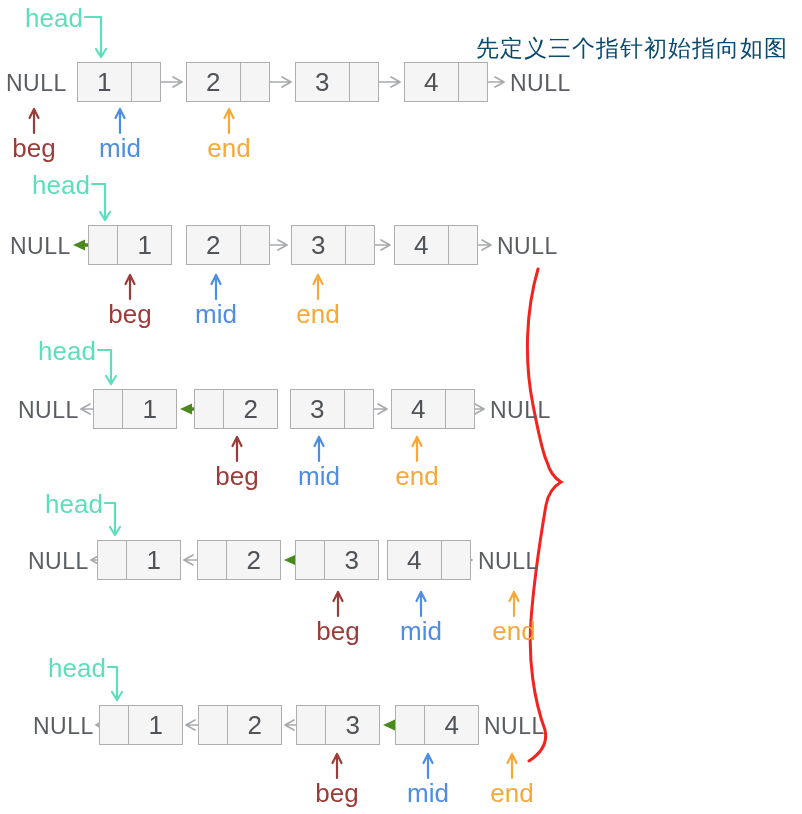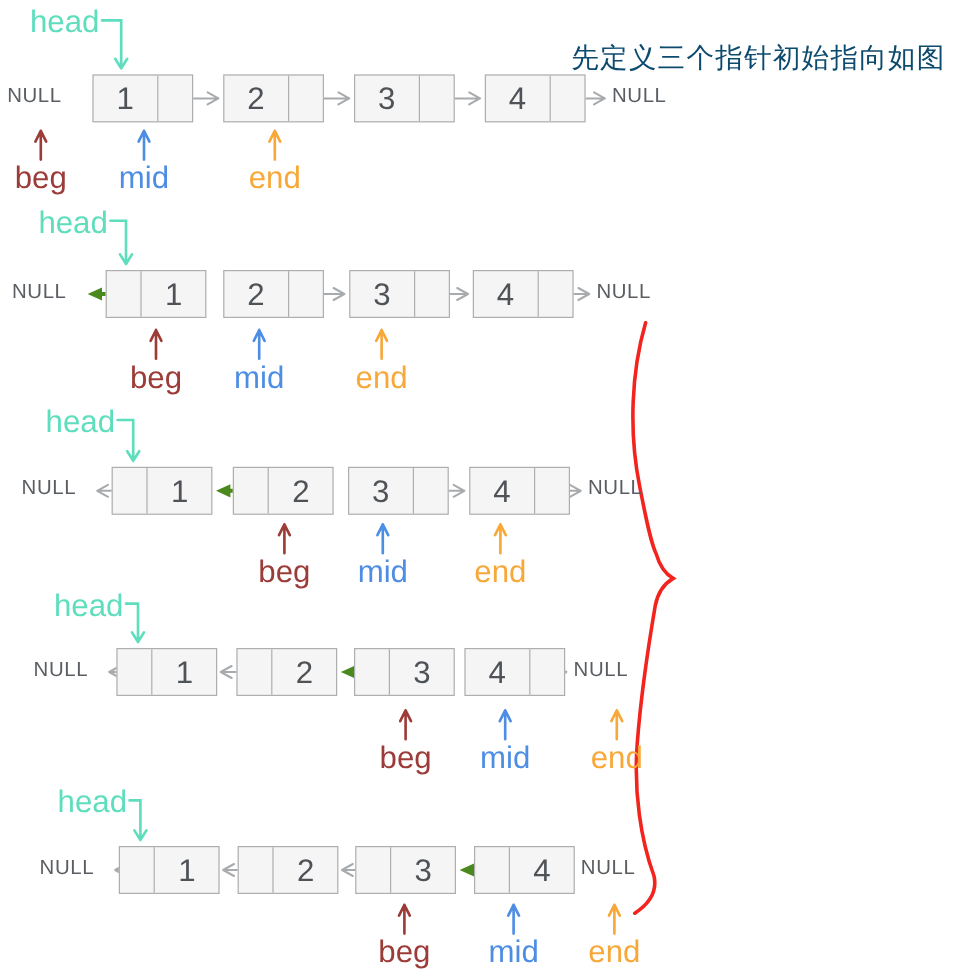--- a/index.html
+++ b/index.html
@@ -5,21 +5,21 @@
   html,body{margin:0;padding:0;background:#fff;}
   .canvas{position:relative;width:802px;height:814px;background:#ffffff;overflow:hidden;
           font-family:"Liberation Sans",sans-serif;}
   .abs{position:absolute;}
   .node{position:absolute;height:40px;width:84px;display:flex;background:#F5F5F5;
         border:1.5px solid #AEAEAE;box-sizing:border-box;}
   .node > .cell-first{border-right:1.5px solid #AEAEAE;}
   .cell-num{flex:1.85;display:flex;align-items:center;justify-content:center;
             font-size:26px;color:#4F5357;}
   .cell-ptr{flex:1;}
-  .null-label{position:absolute;font-size:17px;color:#5A5E62;letter-spacing:0.5px;}
+  .null-label{position:absolute;font-size:23px;color:#5A5E62;letter-spacing:0.5px;}
   .head-label{position:absolute;font-size:26px;color:#5EDEBD;}
   .ptr-label{position:absolute;width:90px;text-align:center;font-size:26px;}
   .top-note{position:absolute;left:476px;top:33px;font-size:23px;color:#F2241D;letter-spacing:1px;}
   .side-note{position:absolute;left:573px;top:390px;width:215px;font-size:20px;
              line-height:28.3px;color:#F2241D;white-space:pre-line;}
   svg.overlay{position:absolute;left:0;top:0;pointer-events:none;}
 </style>
 </head>
 <body>
 

